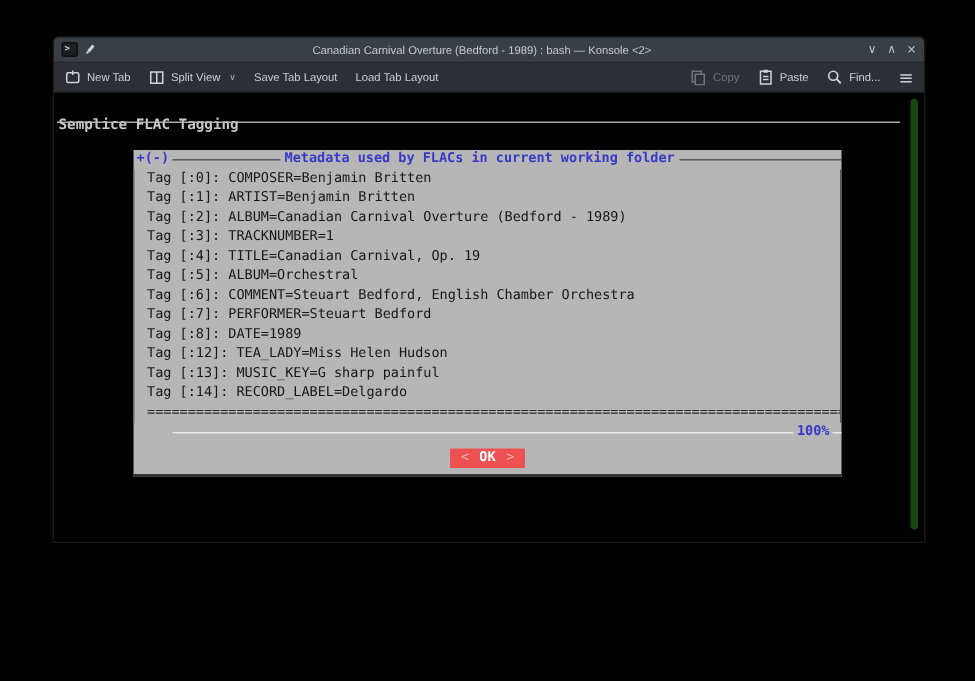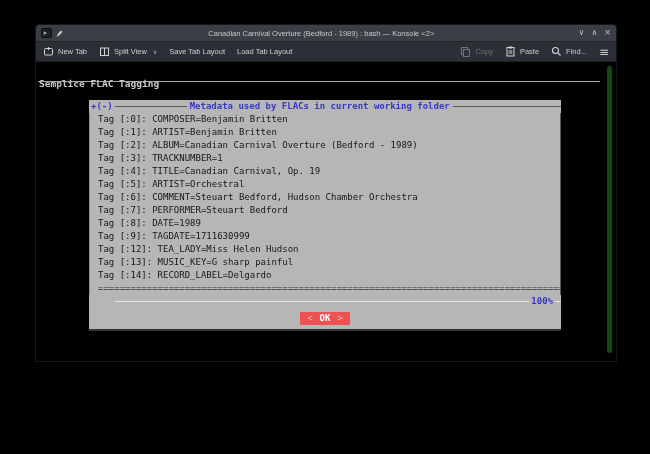--- a/index.html
+++ b/index.html
@@ -170,29 +170,28 @@
             <div class="tag-line">Tag [:0]: COMPOSER=Benjamin Britten</div>
 
             <div class="tag-line">Tag [:1]: ARTIST=Benjamin Britten</div>
 
             <div class="tag-line">Tag [:2]: ALBUM=Canadian Carnival Overture (Bedford - 1989)</div>
 
             <div class="tag-line">Tag [:3]: TRACKNUMBER=1</div>
 
             <div class="tag-line">Tag [:4]: TITLE=Canadian Carnival, Op. 19</div>
 
-            <div class="tag-line">Tag [:5]: ARTIST=Orchestral</div>
-
-            <div class="tag-line">Tag [:6]: COMMENT=Steuart Bedford, Hudson Chamber Orchestra</div>
+            <div class="tag-line">Tag [:5]: ALBUM=Orchestral</div>
+
+            <div class="tag-line">Tag [:6]: COMMENT=Steuart Bedford, English Chamber Orchestra</div>
 
             <div class="tag-line">Tag [:7]: PERFORMER=Steuart Bedford</div>
 
             <div class="tag-line">Tag [:8]: DATE=1989</div>
 
-            <div class="tag-line">Tag [:9]: TAGDATE=1711630999</div>
 
 
 
             <div class="tag-line">Tag [:12]: TEA_LADY=Miss Helen Hudson</div>
 
             <div class="tag-line">Tag [:13]: MUSIC_KEY=G sharp painful</div>
 
             <div class="tag-line">Tag [:14]: RECORD_LABEL=Delgardo</div>
           <div class="eq-row">====================================================================================================</div>
         </div>

